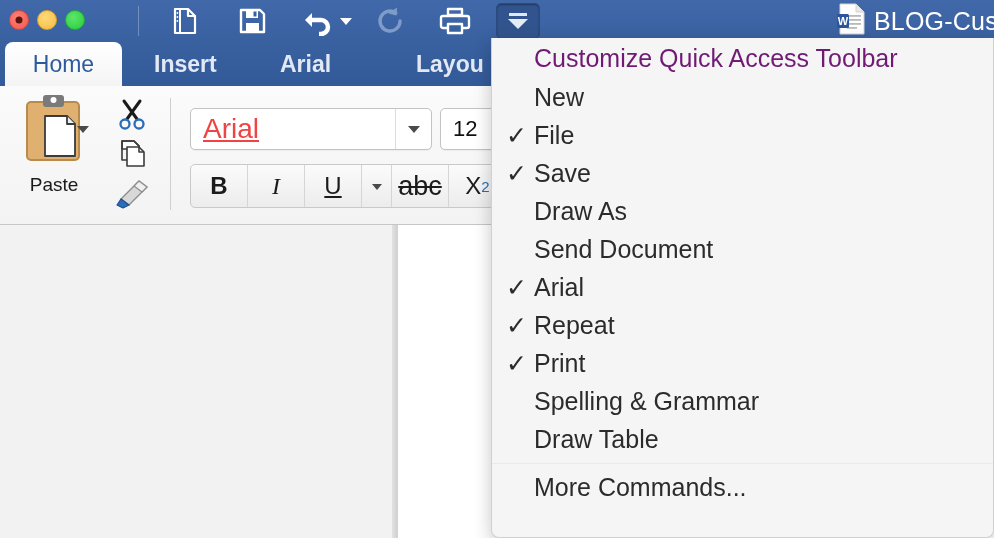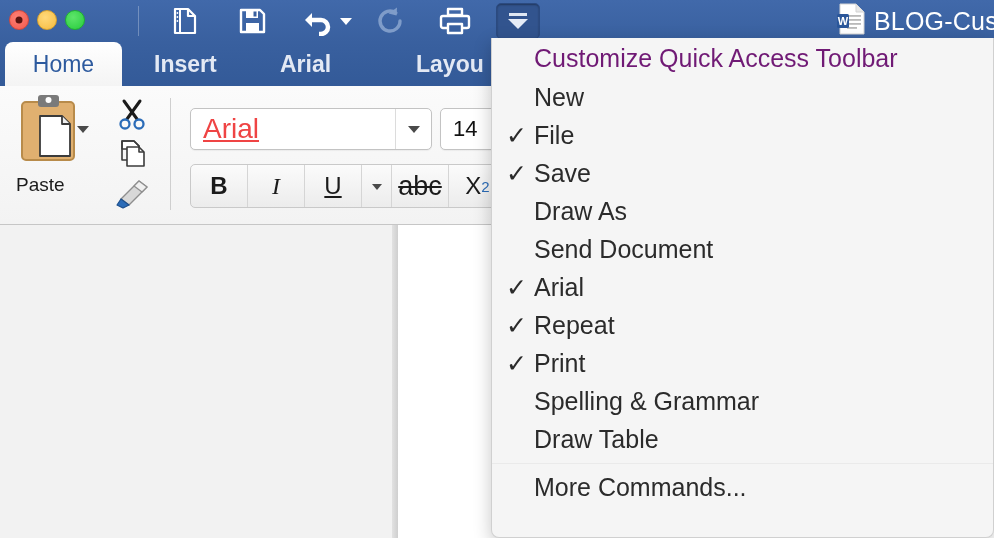--- a/index.html
+++ b/index.html
@@ -138,25 +138,25 @@
   .ribbon {
     position: absolute;
     left: 0; top: 86px;
     width: 994px; height: 139px;
     background: linear-gradient(#fbfbfb, #f3f3f3);
     border-bottom: 1px solid #c6c6c6;
   }
 
   .paste-group {
     position: absolute;
-    left: 16px; top: 6px;
+    left: 8px; top: 6px;
     width: 92px; height: 122px;
     display: flex;
     flex-direction: column;
-    align-items: flex-start;
+    align-items: center;
   }
   .paste-label {
     font-size: 19px;
     color: #1b1b1b;
     margin-top: 4px;
   }
   .paste-caret {
     position: absolute;
     left: 76px; top: 36px;
     width: 14px; height: 14px;
@@ -469,21 +469,21 @@
     <div class="font-name-box">
       <span class="font-name-text">Arial</span>
       <span class="font-name-caret">
         <svg width="14" height="10" viewBox="0 0 14 10" aria-hidden="true">
           <path d="M1 2 L13 2 L7 9 Z" fill="#4a4a4a"></path>
         </svg>
       </span>
     </div>
 
     <div class="font-size-box">
-      <span class="font-size-text">14</span>
+      <span class="font-size-text">12</span>
     </div>
 
     <div class="fmt-bar">
       <div class="fmt-btn bold">
         <span>B</span>
       </div>
       <div class="fmt-btn italic">
         <span>I</span>
       </div>
       <div class="fmt-btn under">

